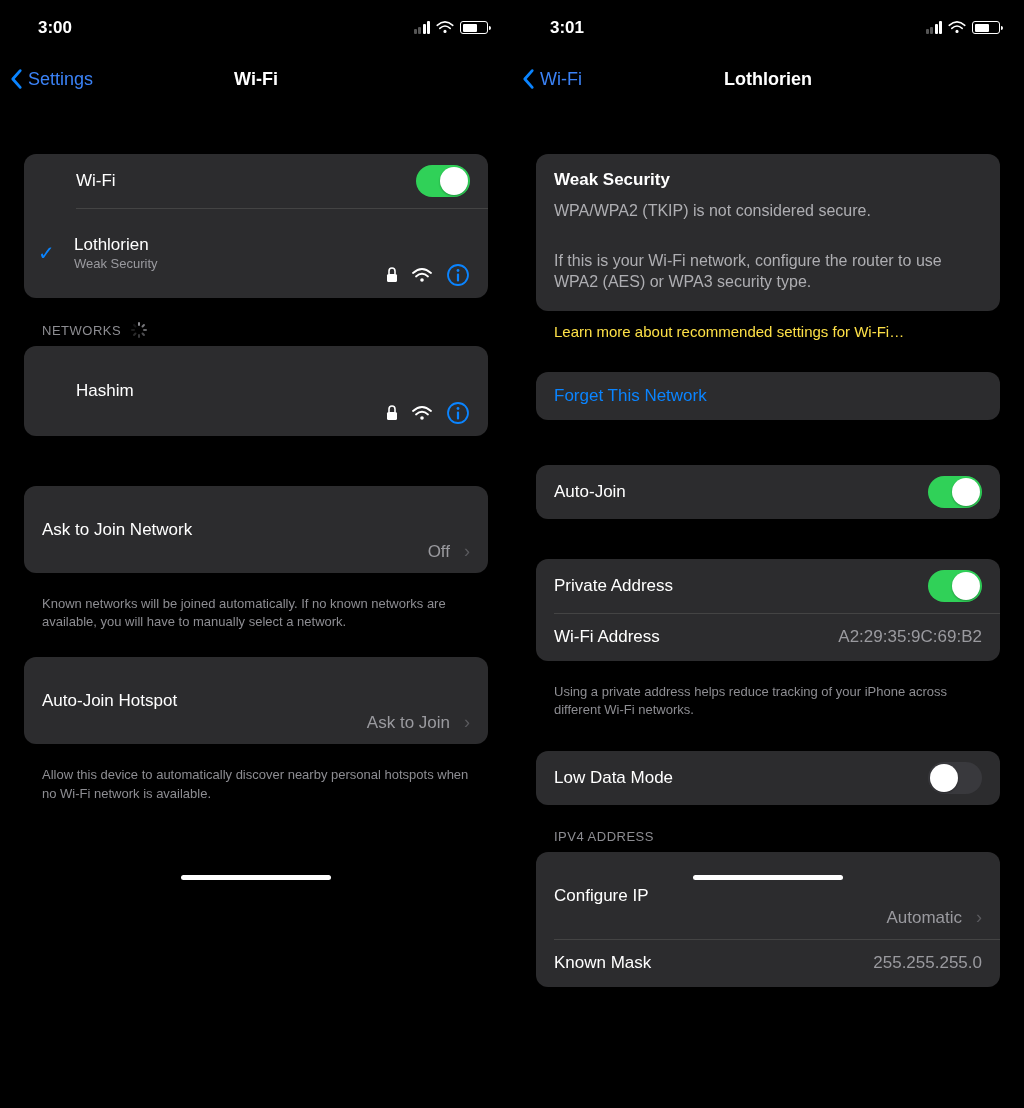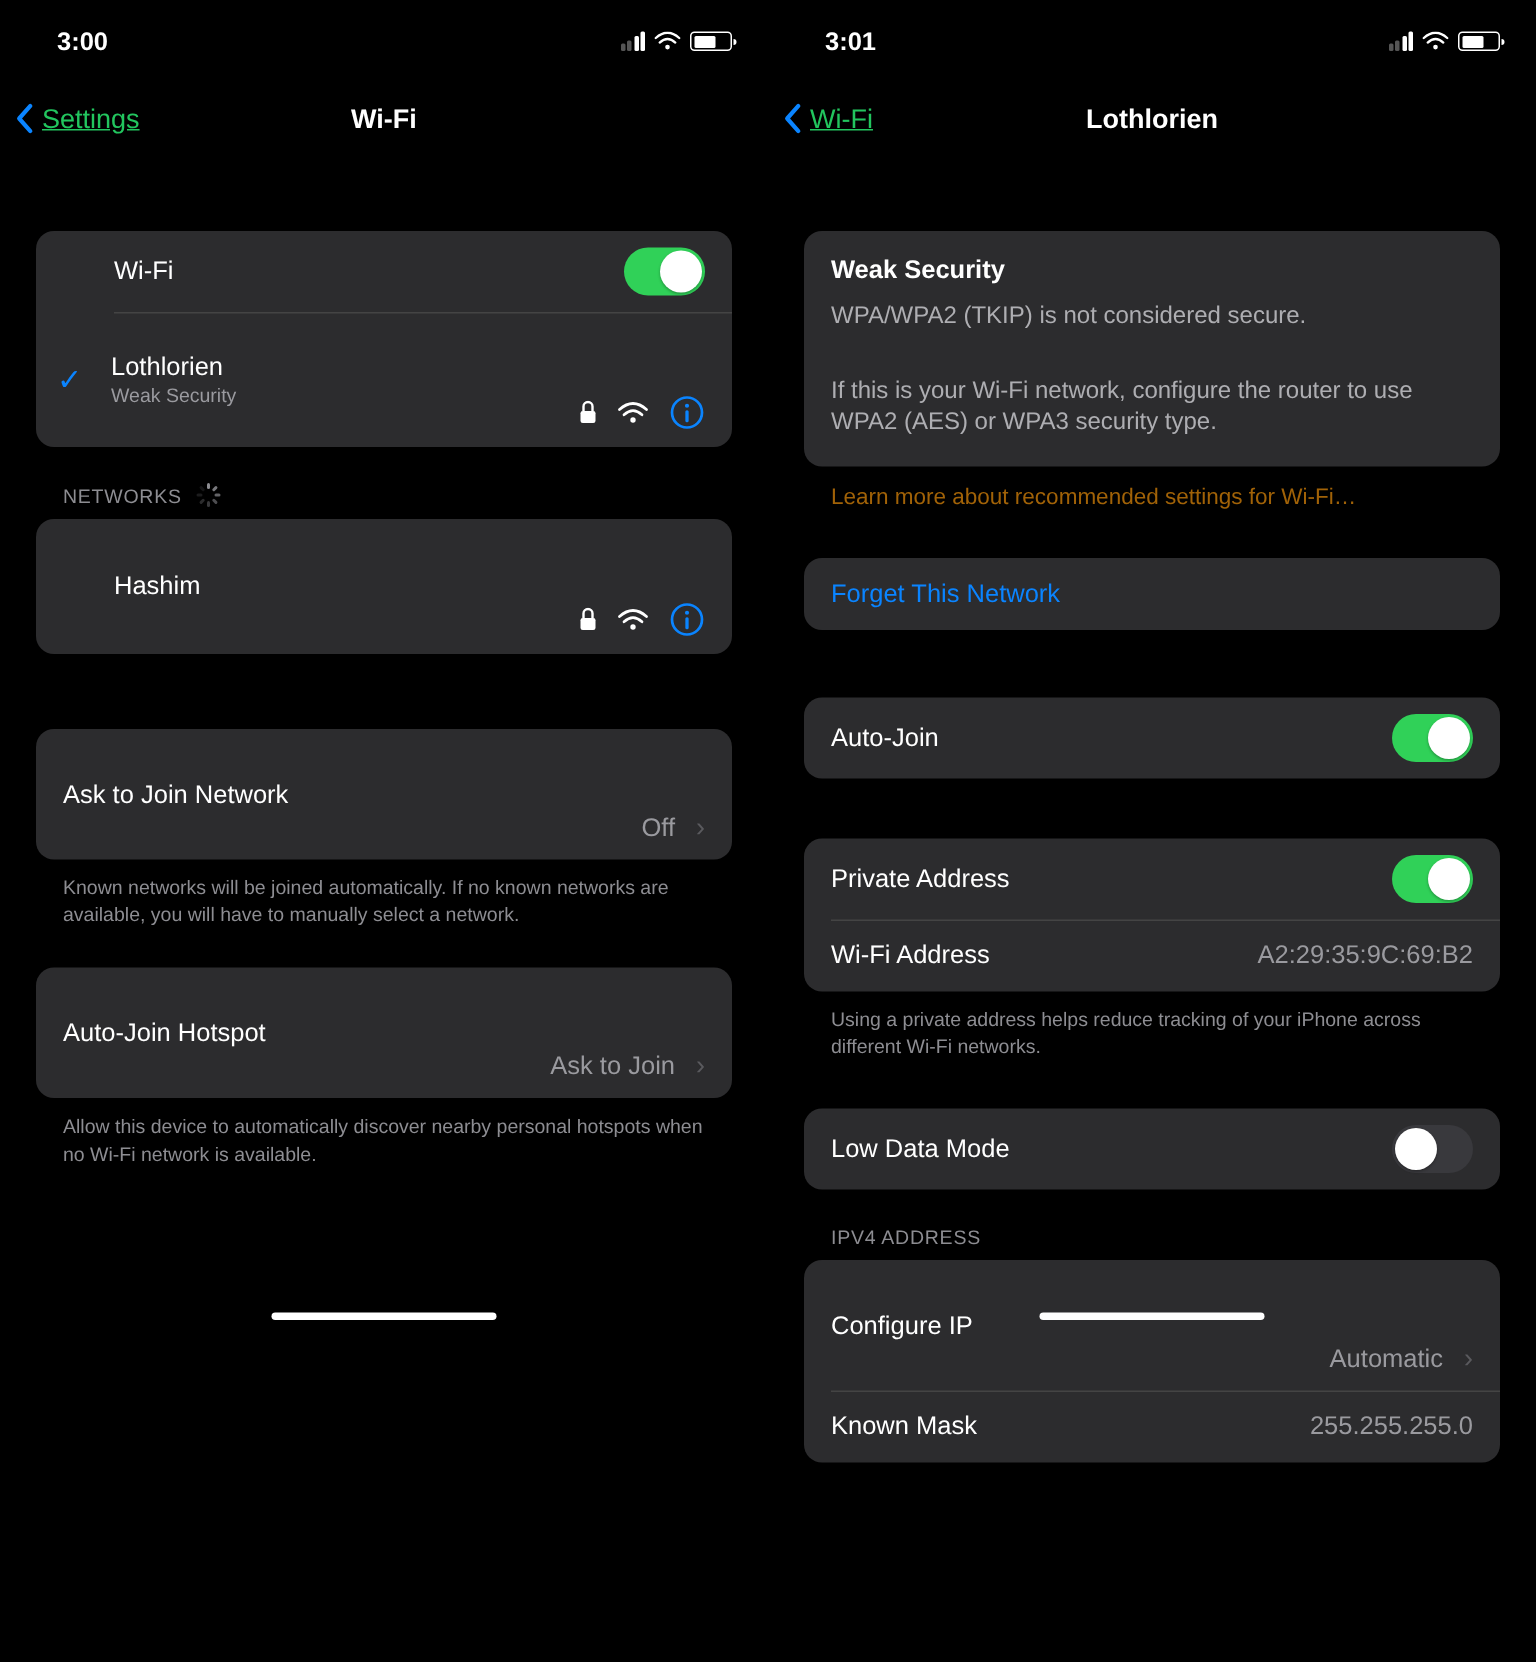--- a/index.html
+++ b/index.html
@@ -23,43 +23,43 @@
   .wifi-icon-sm { width:18px; height:13px; }
   .battery { width:28px; height:13px; border:1.5px solid #fff; border-radius:3px;
     position:relative; display:flex; align-items:center; padding:1.5px; }
   .battery::after { content:""; position:absolute; right:-4px; top:4px; width:2.5px;
     height:4px; background:#fff; border-radius:0 2px 2px 0; }
   .battery .fill { width:65%; height:100%; background:#fff; border-radius:1px; }
 
   
   .nav { display:flex; align-items:center; height:50px; padding:0 10px;
     position:relative; margin-top:8px; }
-  .back { display:flex; align-items:center; gap:5px; color:#22c55e;
-    font-size:18px; cursor:pointer;text-decoration:underline; }
+  .back { display:flex; align-items:center; gap:5px; color:#3b82f6;
+    font-size:18px; cursor:pointer; }
   .back svg { width:13px; height:22px; }
   .nav-title { position:absolute; left:0; right:0; text-align:center;
     font-size:18px; font-weight:600; pointer-events:none; }
 
   
   .content { padding:0 24px; }
   .group { background:#2c2c2e; border-radius:12px; overflow:hidden; }
   .row { display:flex; align-items:center; justify-content:space-between;
     min-height:48px; padding:11px 18px; position:relative; }
   .row + .row::before, .sep-row::before { content:""; position:absolute; top:0;
     left:18px; right:0; height:0.5px; background:#444; }
   .group.indent .row + .row::before { left:52px; }
   .row-label { font-size:17px; color:#fff; }
   .row-sub { font-size:13px; color:#9a9a9f; margin-top:1px; }
   .row-value { font-size:17px; color:#9a9a9f; }
   .row-right { display:flex; align-items:center; gap:14px;margin-top:44px; }
   .link { color:#0a84ff; font-size:17px; }
 
   .section-hdr { display:flex; align-items:center; gap:10px; padding:24px 18px 8px;
     text-transform:uppercase; font-size:13px; color:#8d8d92; letter-spacing:0.5px; }
-  .footer { padding:10px 18px 0; font-size:13px; color:#8d8d92; line-height:1.4; }
+  .footer { padding:22px 18px 0; font-size:13px; color:#8d8d92; line-height:1.4; }
 
   .spacer-26{height:26px;} .spacer-32{height:32px;} .spacer-40{height:40px;}
   .spacer-45{height:45px;} .spacer-50{height:50px;}
 
   
   .check { color:#0a84ff; font-size:20px; margin-right:16px; width:20px; }
   .row-left { display:flex; align-items:center; }
   .row.indented { padding-left:52px; }
   .row.connected { padding-left:14px; }
 
@@ -87,21 +87,21 @@
   .spinner span:nth-child(5){transform:rotate(180deg);opacity:.4}
   .spinner span:nth-child(6){transform:rotate(225deg);opacity:.3}
   .spinner span:nth-child(7){transform:rotate(270deg);opacity:.2}
   .spinner span:nth-child(8){transform:rotate(315deg);opacity:.15}
 
   
   .card { background:#2c2c2e; border-radius:12px; padding:16px 18px 18px; }
   .card h3 { font-size:17px; font-weight:600; margin-bottom:10px; }
   .card p { font-size:16px; color:#aeaeb2; line-height:1.35; }
   .card p + p { margin-top:28px; }
-  .learn-more { display:block; padding:12px 18px 0; color:#a16207; font-size:15px; }
+  .learn-more { display:block; padding:12px 18px 0; color:#fde047; font-size:15px; }
 
   .home-ind { position:absolute; bottom:8px; left:50%; transform:translateX(-50%);
     width:150px; height:5px; background:#fff; border-radius:3px; }
 </style>
 </head>
 <body>
 
 <svg width="0" height="0" style="position:absolute">
   <defs>
     <g id="wifi-arc-white">

